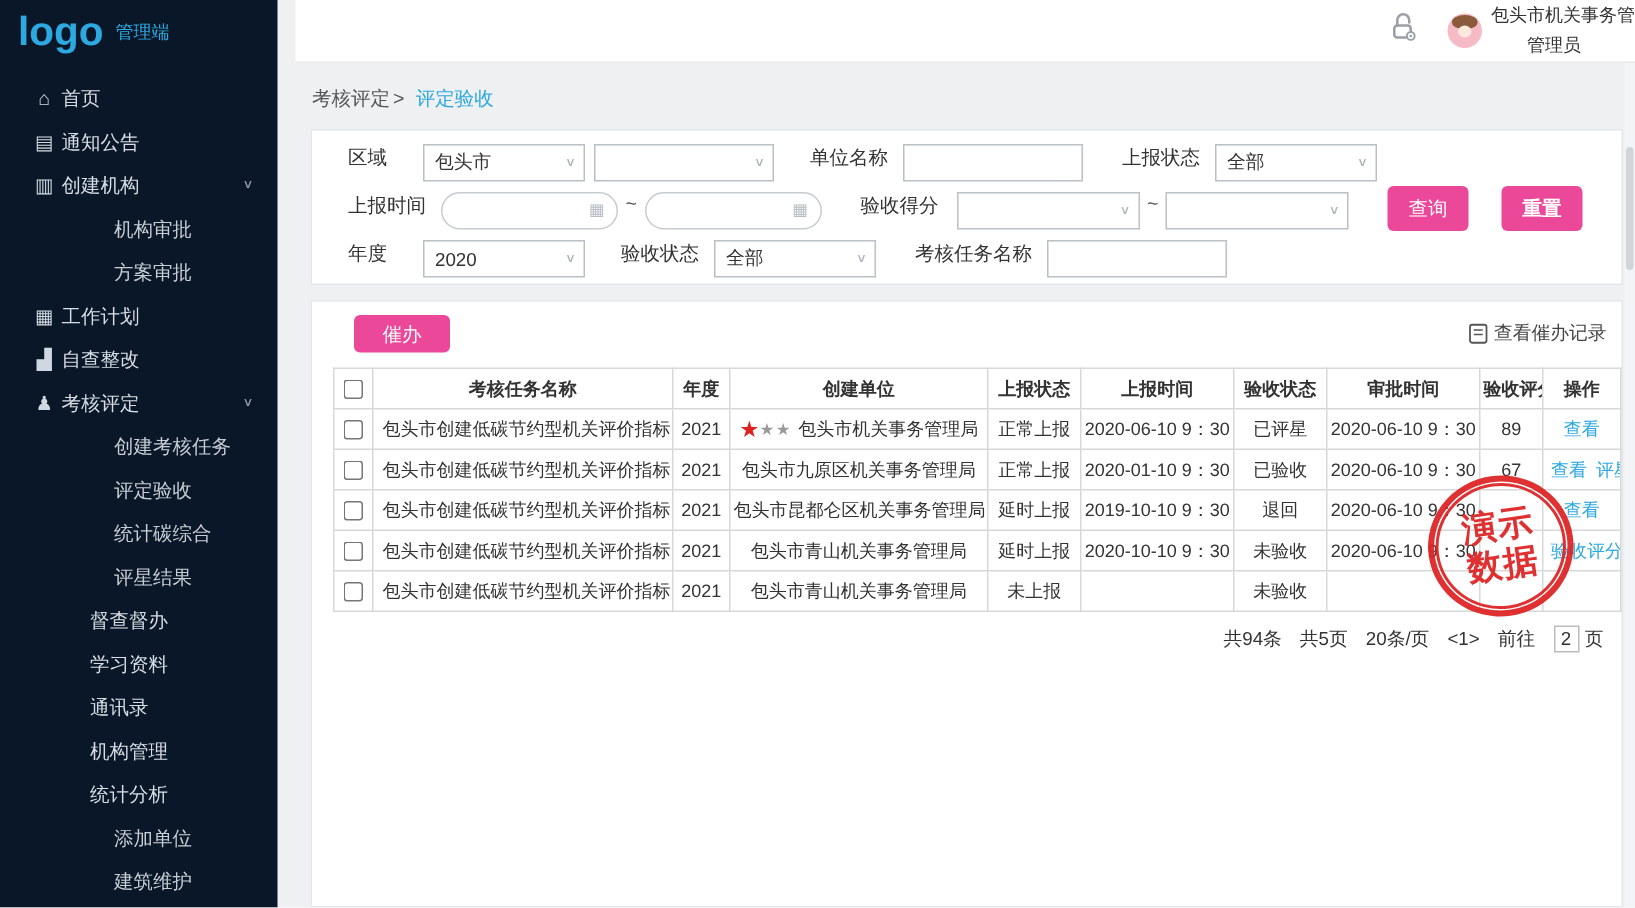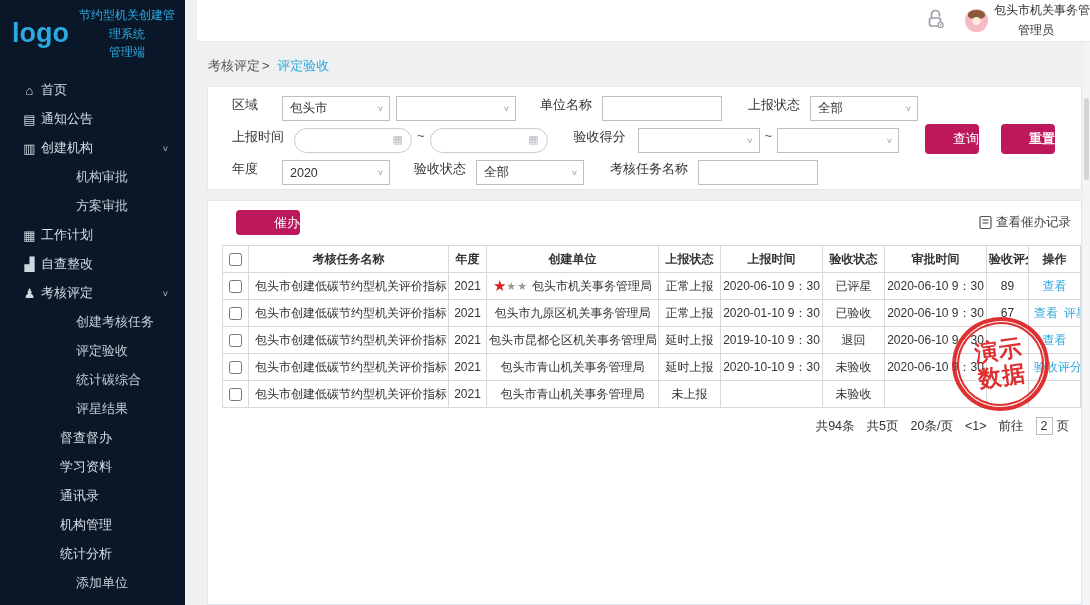--- a/index.html
+++ b/index.html
@@ -38,21 +38,21 @@
   .filter-panel { position:absolute; left:207px; top:86px; width:875px; height:104px; background:#fff; border:1px solid #e2e7eb; z-index:3; }
   .frow { position:absolute; left:24px; display:flex; align-items:flex-start; height:25px; font-size:13px; }
   .frow.r1 { top:9px; } .frow.r2 { top:41px; } .frow.r3 { top:73px; }
   .flabel { color:#333; white-space:nowrap; }
   .sel { position:relative; height:25px; border:1px solid #b9c0c6; background:#fff; display:flex; align-items:center; padding:0 18px 0 7px; font-size:12.5px; color:#333; cursor:pointer; }
   .sel .chevd { position:absolute; right:5px; color:#aab2b9; font-size:10px; transform:scaleY(.8); }
   .txt { height:25px; border:1px solid #b9c0c6; background:#fff; font-size:12.5px; padding:0 6px; outline:none; }
   .dateb { position:relative; height:25px; width:118px; border:1px solid #c6ccd1; border-radius:13px; background:#fff; cursor:text; }
   .dateb .cal { position:absolute; right:8px; top:4px; color:#b6bcc2; font-size:11px; }
   .tilde { margin:0 5px; color:#555; }
-  .btn { position:absolute; height:30px; width:54px; background:#be185d; color:#fff; border:none; border-radius:4px; font-size:13px; cursor:pointer; font-family:Liberation Serif, serif;text-align:right; }
+  .btn { position:absolute; height:30px; width:54px; background:#ec4899; color:#fff; border:none; border-radius:4px; font-size:13px; cursor:pointer; font-family:Liberation Serif, serif; }
   .btn.search { right:102px; top:37px; }
   .btn.reset  { right:26px;  top:37px; font-weight:bold; }
 
   
   .table-panel { position:absolute; left:207px; top:200px; width:875px; height:405px; background:#fff; border:1px solid #e2e7eb; z-index:3; }
   .btn.urge { position:static; width:64px; height:25px; margin:9px 0 0 28px; }
   .urge-records { position:absolute; right:10px; top:13px; display:flex; align-items:center; font-size:12.5px; color:#444; cursor:pointer; }
   .urge-records svg { margin-right:3px; }
   table.grid { position:absolute; left:14px; top:44px; border-collapse:collapse; table-layout:fixed; width:858px; font-size:12px; }
   .grid th, .grid td { border:1px solid #d8d8d8; height:27px; text-align:center; white-space:nowrap; overflow:hidden; padding:0 2px; color:#333; font-weight:normal; }
@@ -80,21 +80,20 @@
   .sbar { position:absolute; right:0; top:42px; width:7px; height:563px; background:#f3f4f5; z-index:6; }
   .sbar .thumb { position:absolute; left:1px; top:56px; width:5px; height:82px; background:#d2d5d8; border-radius:3px; }
 </style>
 </head>
 <body>
 
 <div class="sidebar">
   <div class="logo-row">
     <div class="logo-text">logo</div>
     <div class="app-title">
-      <div>节约型机关创建管理系统</div>
       <div>管理端</div>
     </div>
   </div>
   <div class="menu">
     <div class="mi">
         <span class="ico">⌂</span>
         <span class="lbl">首页</span>
       </div>
     <div class="mi">
         <span class="ico">▤</span>

